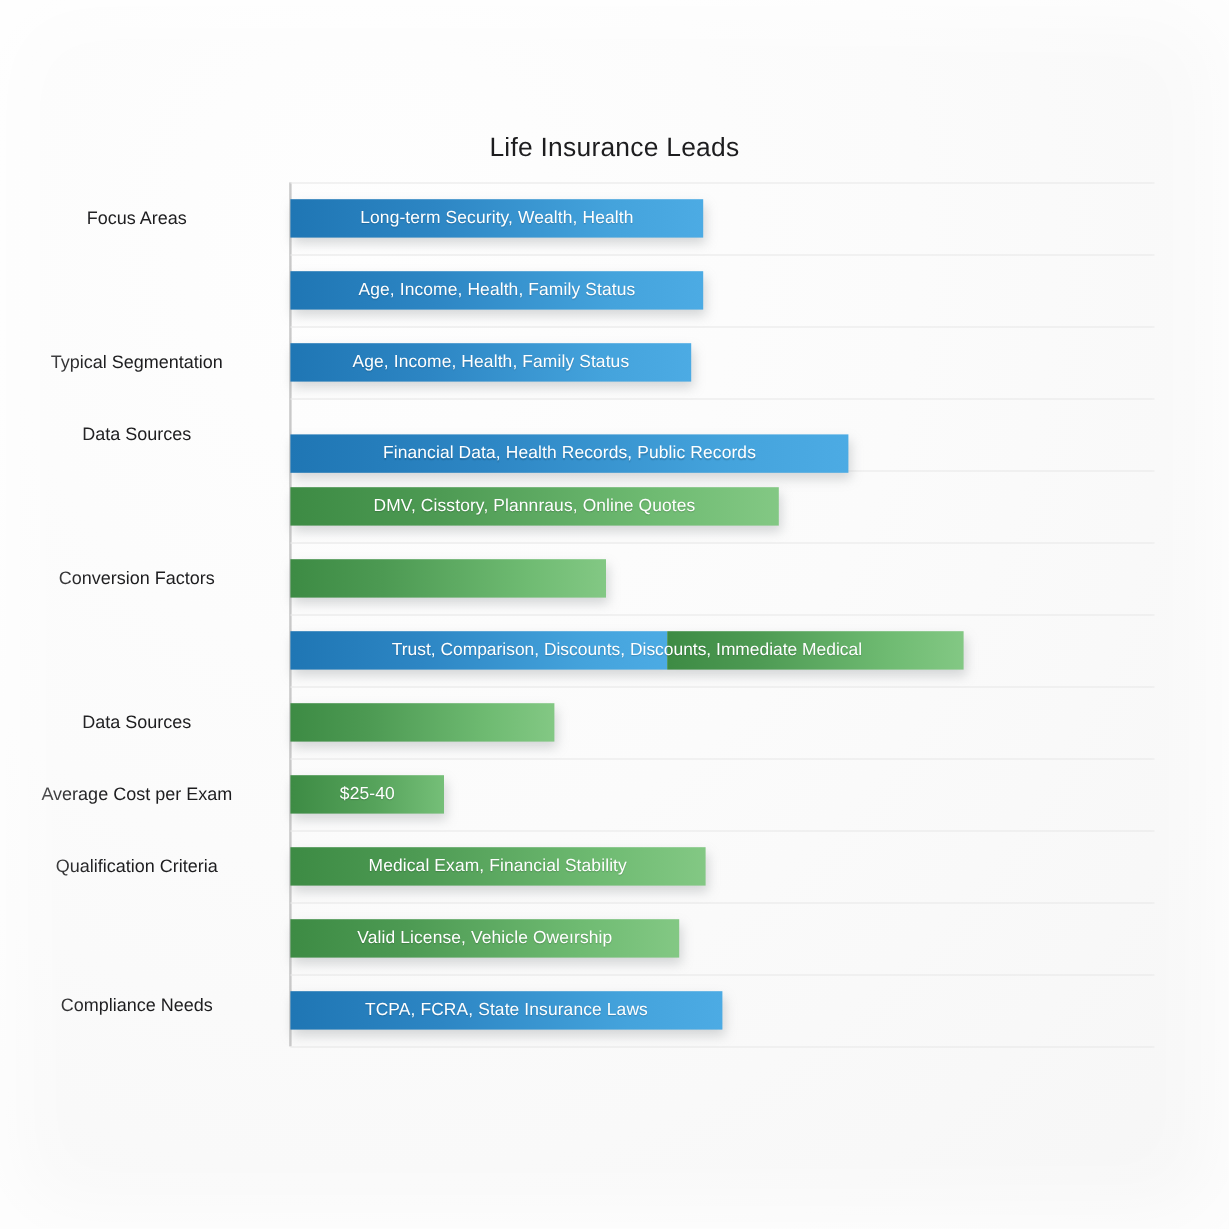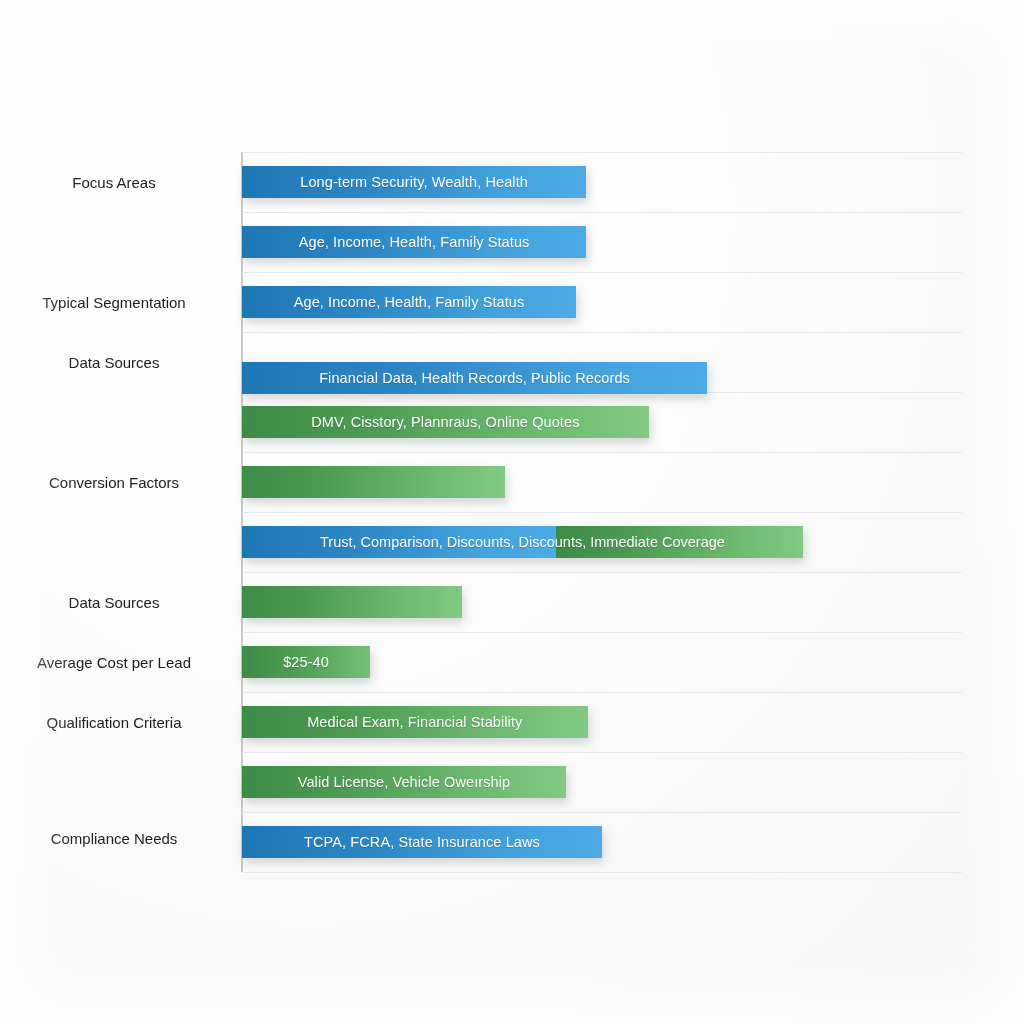--- a/index.html
+++ b/index.html
@@ -114,28 +114,29 @@
     color:#1d1d1f;
     white-space:nowrap;
     transform:translateY(-50%);
   }
 </style>
 </head>
 <body>
 
 <div id="figure">
 
+  <div id="chart-title">Life Insurance Leads</div>
 
   <div id="ylabels">
       <div class="ylabel" style="top: 30px;">Focus Areas</div>
       <div class="ylabel" style="top: 150px;">Typical Segmentation</div>
       <div class="ylabel" style="top: 210px;">Data Sources</div>
       <div class="ylabel" style="top: 330px;">Conversion Factors</div>
       <div class="ylabel" style="top: 450px;">Data Sources</div>
-      <div class="ylabel" style="top: 510px;">Average Cost per Lead</div>
+      <div class="ylabel" style="top: 510px;">Average Cost per Exam</div>
       <div class="ylabel" style="top: 570px;">Qualification Criteria</div>
       <div class="ylabel" style="top: 686px; padding-left: 15px;">Compliance Needs</div>
     </div>
 
   <div id="plot">
     <div id="axis-line"></div>
     <div id="gridlines">
         <div class="gridline" style="top: 0px;"></div>
         <div class="gridline" style="top: 60px;"></div>
         <div class="gridline" style="top: 120px;"></div>
@@ -178,21 +179,21 @@
         </div>
         <div class="row" style="top: 300px;">
           <div class="bar-wrap" style="left: 0px;">
             <div class="seg green" style="width: 262.8px;"></div>
           </div>
         </div>
         <div class="row" style="top: 360px;">
           <div class="bar-wrap" style="left: 0px; position: absolute;">
             <div class="seg blue" style="width: 313.92px;"></div>
             <div class="seg green" style="width: 246.96px;"></div>
-            <div style="position: absolute; left: 0px; top: 0px; width: 560.88px; height: 32px; display: flex; align-items: center; justify-content: center; color: rgb(255, 255, 255); font-size: 14.5px; white-space: nowrap; text-shadow: rgba(0, 0, 0, 0.18) 0px 1px 1px; pointer-events: none;">Trust, Comparison, Discounts, Discounts, Immediate Coverage</div>
+            <div style="position: absolute; left: 0px; top: 0px; width: 560.88px; height: 32px; display: flex; align-items: center; justify-content: center; color: rgb(255, 255, 255); font-size: 14.5px; white-space: nowrap; text-shadow: rgba(0, 0, 0, 0.18) 0px 1px 1px; pointer-events: none;">Trust, Comparison, Discounts, Discounts, Immediate Medical</div>
           </div>
         </div>
         <div class="row" style="top: 420px;">
           <div class="bar-wrap" style="left: 0px;">
             <div class="seg green" style="width: 219.6px;"></div>
           </div>
         </div>
         <div class="row" style="top: 480px;">
           <div class="bar-wrap" style="left: 0px;">
             <div class="seg green-short" style="width: 128.16px;">$25-40</div>

